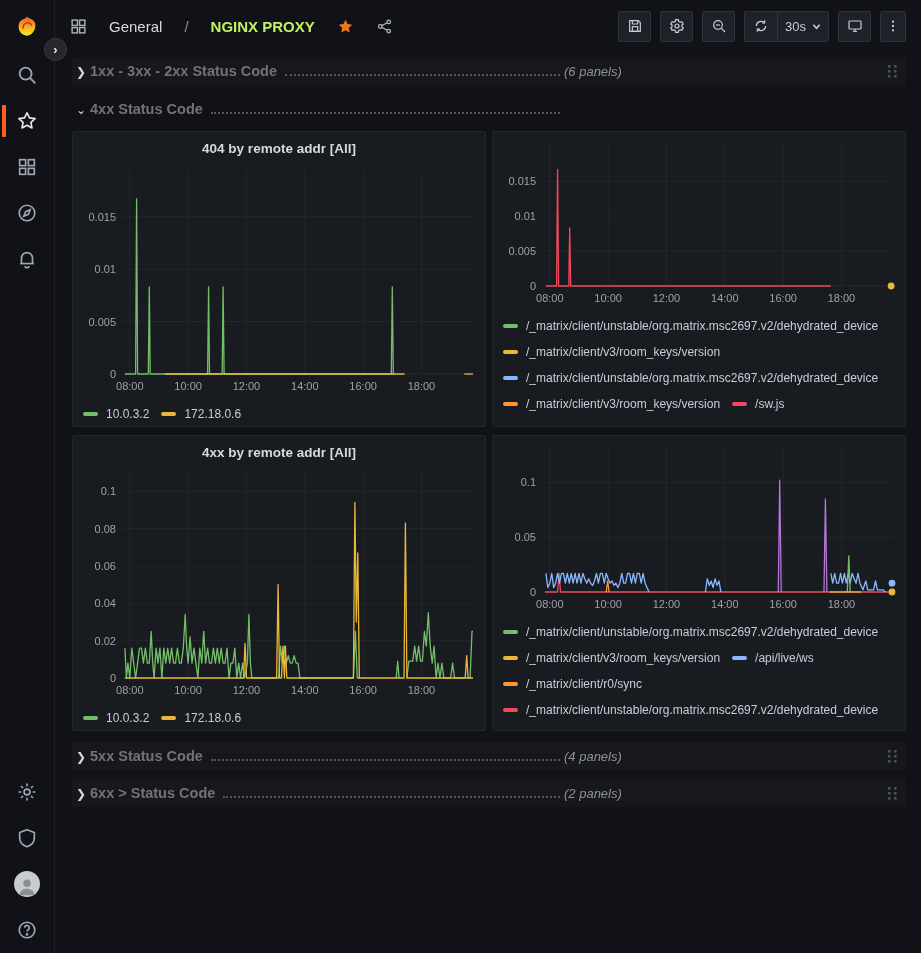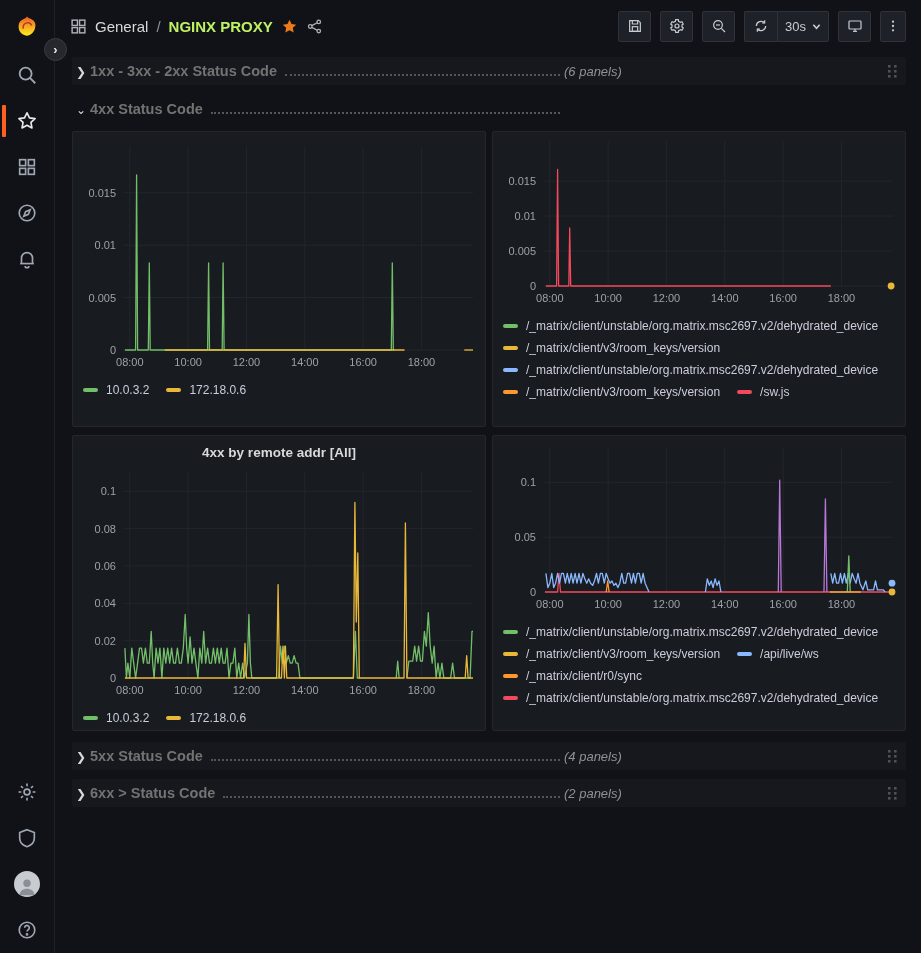--- a/index.html
+++ b/index.html
@@ -21,21 +21,21 @@
   .expand-btn { position:absolute; left:44px; top:38px; width:23px; height:23px;
     border-radius:50%; background:#26282E; border:1px solid #3A3D44; color:#E9EAEB;
     display:flex; align-items:center; justify-content:center; font-size:13px;
     font-weight:bold; z-index:9; cursor:pointer; }
   .avatar-circle { width:26px; height:26px; border-radius:50%; background:#C8CBCF;
     display:flex; align-items:end; justify-content:center; overflow:hidden; }
 
   
   .main { margin-left:56px; }
   .header { height:52px; display:flex; align-items:center; padding:0 15px 0 14px; }
-  .crumb { display:flex; align-items:center; gap:8px; font-size:15px; }
+  .crumb { display:flex; align-items:center; gap:22px; font-size:15px; }
   .crumb .grid-ic { color:#AEB3BB; display:flex; }
   .crumb-section { color:#D8D9DA; cursor:pointer; }
   .crumb-sep { color:#8E9197; }
   .crumb-title { color:#bef264; font-weight:700; cursor:pointer; }
   .star-ic { color:#EB7B18; display:flex; cursor:pointer; }
   .share-ic { color:#AEB3BB; display:flex; cursor:pointer; }
   .header-right { margin-left:auto; display:flex; align-items:center; gap:9px; }
   .tool-btn { height:31px; min-width:33px; padding:0 7px; background:#1E2128;
     border:1px solid #2F323A; border-radius:2px; display:flex; align-items:center;
     justify-content:center; gap:6px; color:#C7CCD3; cursor:pointer; font-size:13px; }
@@ -70,21 +70,21 @@
   .row-drag { margin-left:auto; margin-right:8px; color:#4D5058; display:flex; }
   .panel-grid { display:grid; grid-template-columns:414px 414px; gap:8px 6px;
     margin-top:8px; margin-bottom:11px; }
   .panel { width:414px; height:296px; background:#181B1F; border:1px solid #23262C;
     border-radius:2px; padding:5px 8px; overflow:hidden; }
   .panel-title { height:24px; text-align:center; font-size:13.5px; font-weight:bold;
     color:#D8D9DA; cursor:pointer; padding-top:4px; }
   .axis-text { font-size:11px; fill:#9DA1AA; }
   .gridline { stroke:#23262E; stroke-width:1; }
   .legend { display:flex; flex-wrap:wrap; column-gap:17px; row-gap:8px;
-    padding:5px 2px 0 2px; }
+    padding:5px 2px 0 2px;gap:12px; }
   .legend-item { display:flex; align-items:center; gap:8px; font-size:12px;
     color:#CCCCDC; white-space:nowrap; overflow:hidden; max-width:100%; cursor:pointer; }
   .swatch { width:15px; height:4px; border-radius:2px; flex:0 0 15px; }
   .mt10 { margin-top:10px; }
 </style>
 </head>
 <body>
 
 <div class="sidebar">
   <div class="side-icon side-logo">
@@ -265,21 +265,21 @@
         </span>
       </div>
       <div class="row-head mt10">
         <div class="row-left">
           <span class="row-chev">⌄</span>
           <span class="row-title">4xx Status Code</span>
           <span class="leader"></span>
         </div>
       </div>
       <div class="panel-grid">
-        <div class="panel"><svg width="398" height="237" viewBox="0 0 398 237">
+        <div class="panel"><div class="panel-title">404 by remote addr [All]</div><svg width="398" height="237" viewBox="0 0 398 237">
             <line x1="48.80555555555556" y1="10" x2="48.80555555555556" y2="213" class="gridline"></line>
             <text x="48.80555555555556" y="229" text-anchor="middle" class="axis-text">08:00</text>
             <line x1="107.13888888888889" y1="10" x2="107.13888888888889" y2="213" class="gridline"></line>
             <text x="107.13888888888889" y="229" text-anchor="middle" class="axis-text">10:00</text>
             <line x1="165.47222222222223" y1="10" x2="165.47222222222223" y2="213" class="gridline"></line>
             <text x="165.47222222222223" y="229" text-anchor="middle" class="axis-text">12:00</text>
             <line x1="223.80555555555557" y1="10" x2="223.80555555555557" y2="213" class="gridline"></line>
             <text x="223.80555555555557" y="229" text-anchor="middle" class="axis-text">14:00</text>
             <line x1="282.1388888888889" y1="10" x2="282.1388888888889" y2="213" class="gridline"></line>
             <text x="282.1388888888889" y="229" text-anchor="middle" class="axis-text">16:00</text>

